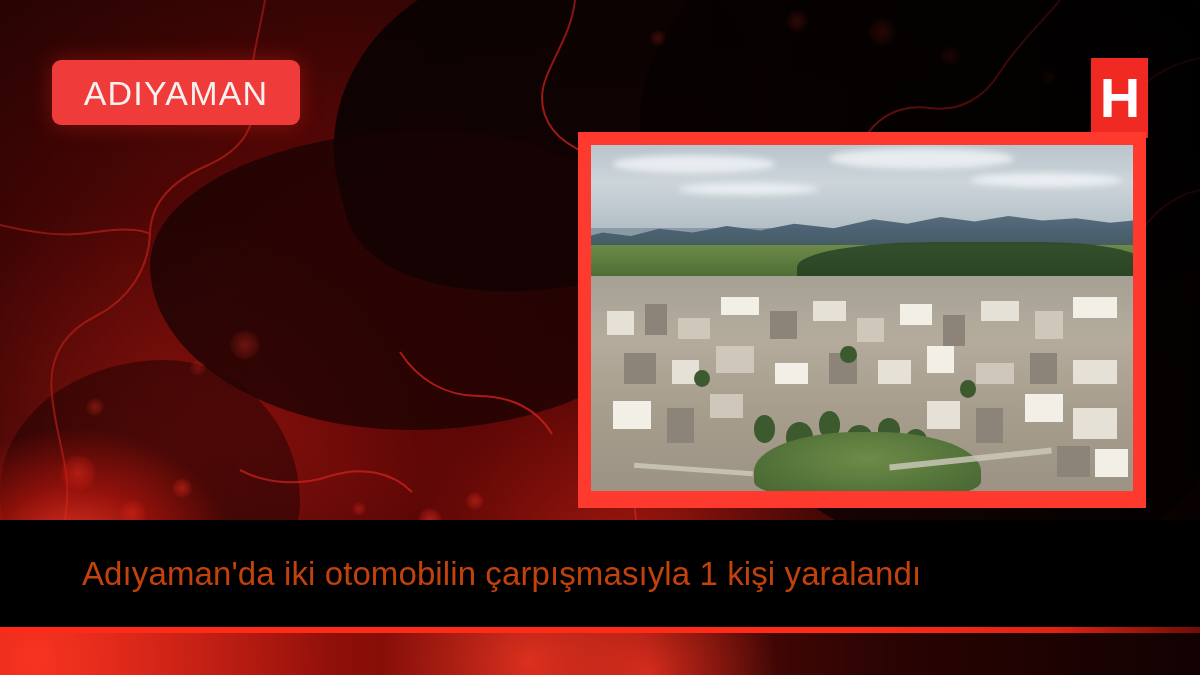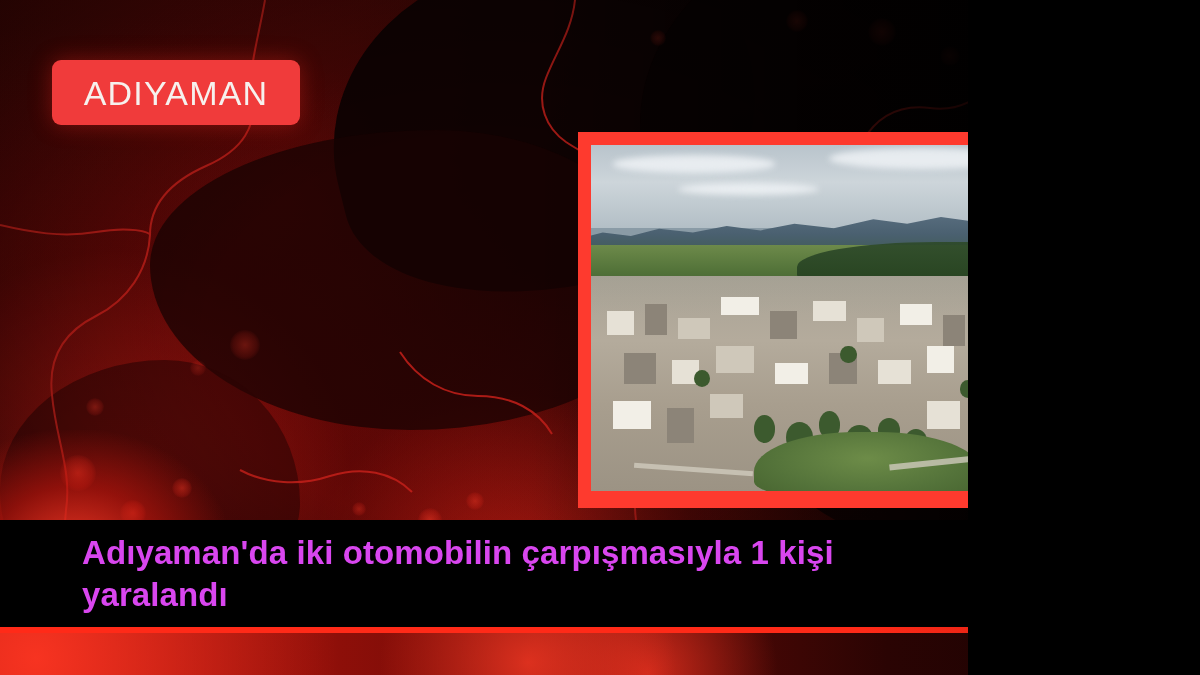--- a/index.html
+++ b/index.html
@@ -1,20 +1,20 @@
 <!DOCTYPE html>
 <html><head>
 <meta charset="utf-8">
 <style>
   * { margin:0; padding:0; box-sizing:border-box; }
   html,body { background:#000; }
 
   .stage {
     position:relative;
-    width:968px; height:675px;
+    width:1200px; height:675px;
     overflow:hidden;
     font-family:"Liberation Sans", sans-serif;
     background:#050101;
   }
 
   
   .bg-base{
     position:absolute; inset:0;
     background:
       radial-gradient(circle at 12% 72%, rgba(255,35,25,0.55) 0%, rgba(150,10,8,0.30) 24%, rgba(0,0,0,0) 48%),
@@ -140,22 +140,22 @@
   .ph-road{ position:absolute; background:#cfcabd; opacity:.8; }
 
   
   .headline-band{
     position:absolute; left:0; top:520px; width:1200px; height:107px;
     background:#000000;
     z-index:6;
     display:flex; align-items:center;
   }
   .headline-text{
-    color:#d946ef;
-    font-size:33px; font-weight:700; line-height:1.26;
+    color:#c2410c;
+    font-size:33px; font-weight:400; line-height:1.26;
     padding-left:82px; padding-right:120px;
     letter-spacing:.1px;
     max-width:1080px;
   }
   .headline-accent{
     position:absolute; left:0; top:627px; width:1200px; height:6px;
     background:linear-gradient(90deg,#ff2a18 0%, #ff2a18 72%, #e02213 88%, #6f0d07 100%);
     z-index:7;
   }
   

